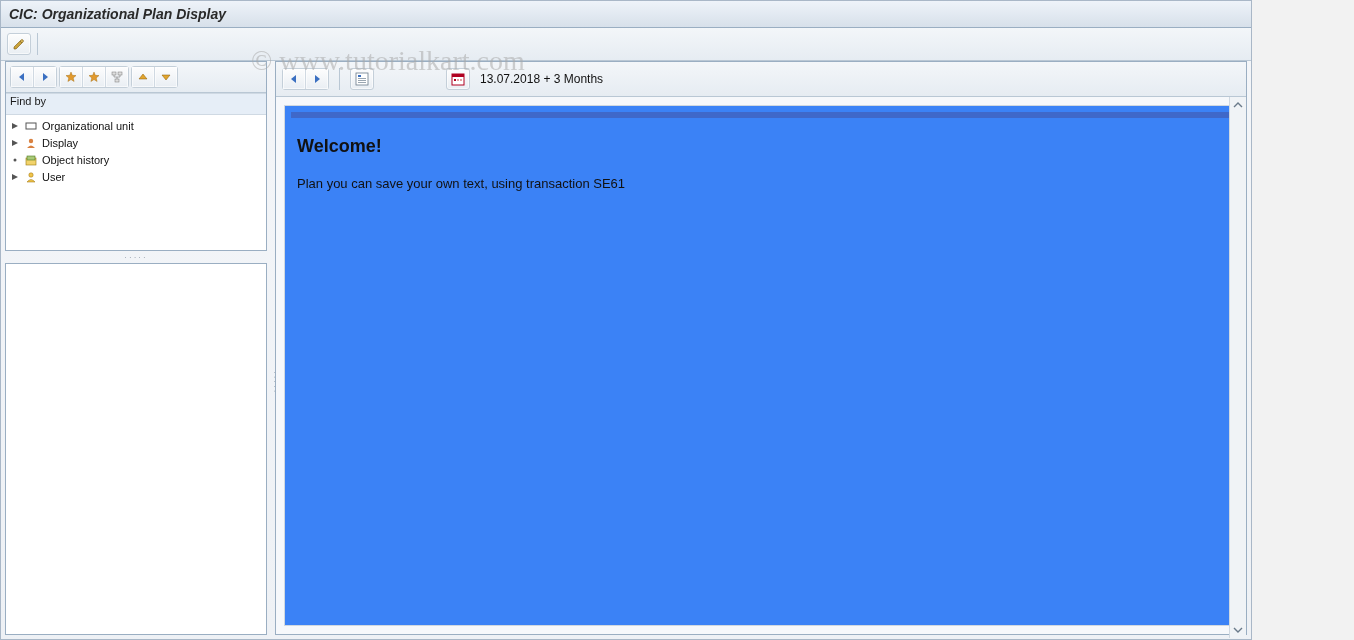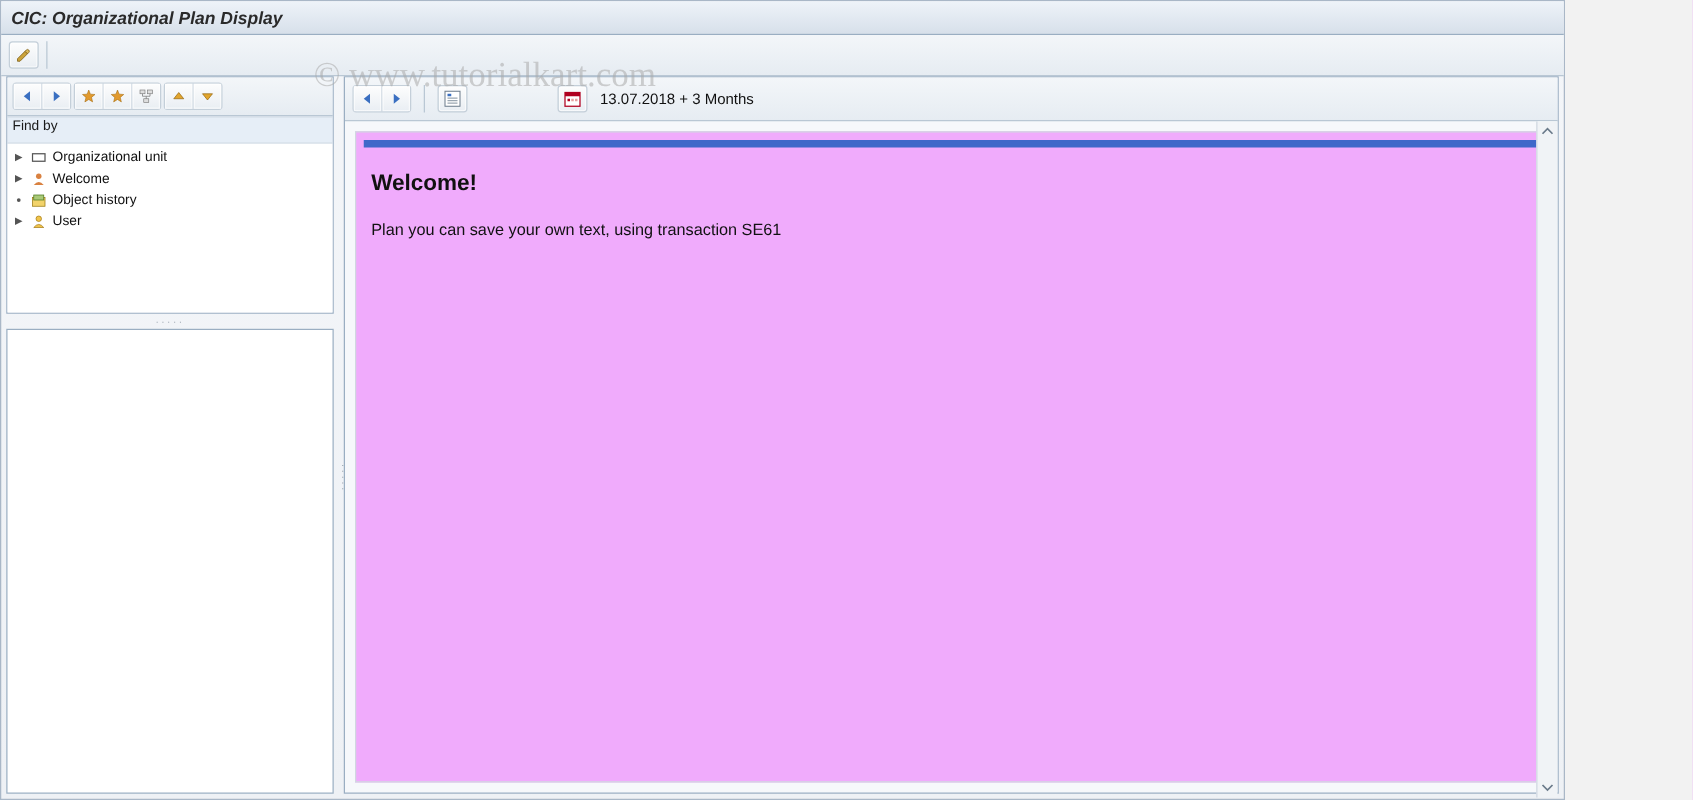--- a/index.html
+++ b/index.html
@@ -183,21 +183,21 @@
     color: #111;
     margin-left: 4px;
   }
   .content-wrap {
     flex: 1;
     display: flex;
     position: relative;
   }
   .content {
     flex: 1;
-    background: #f0abfc;
+    background: #3b82f6;
     margin: 8px;
     border: 1px solid #d0d8e0;
     position: relative;
     padding: 0;
     overflow: hidden;
   }
   .content-topbar {
     height: 6px;
     background: #3f68c9;
     margin: 6px 6px 0 6px;
@@ -378,21 +378,21 @@
                 <svg width="8" height="8">
                   <path d="M1 1 L7 4 L1 7 Z" fill="#555"></path>
                 </svg>
               </span>
             <span class="ticon">
               <svg width="12" height="12">
                   <circle cx="6" cy="4" r="2.2" fill="#d98140"></circle>
                   <path d="M2 11 Q6 6 10 11 Z" fill="#d98140"></path>
                 </svg>
             </span>
-            <span>Welcome</span>
+            <span>Display</span>
           </div>
 
           <div class="tree-item">
             <span class="exp">
                 <svg width="8" height="8">
                   <circle cx="4" cy="4" r="1.5" fill="#555"></circle>
                 </svg>
               </span>
             <span class="ticon">
               <svg width="12" height="12">

